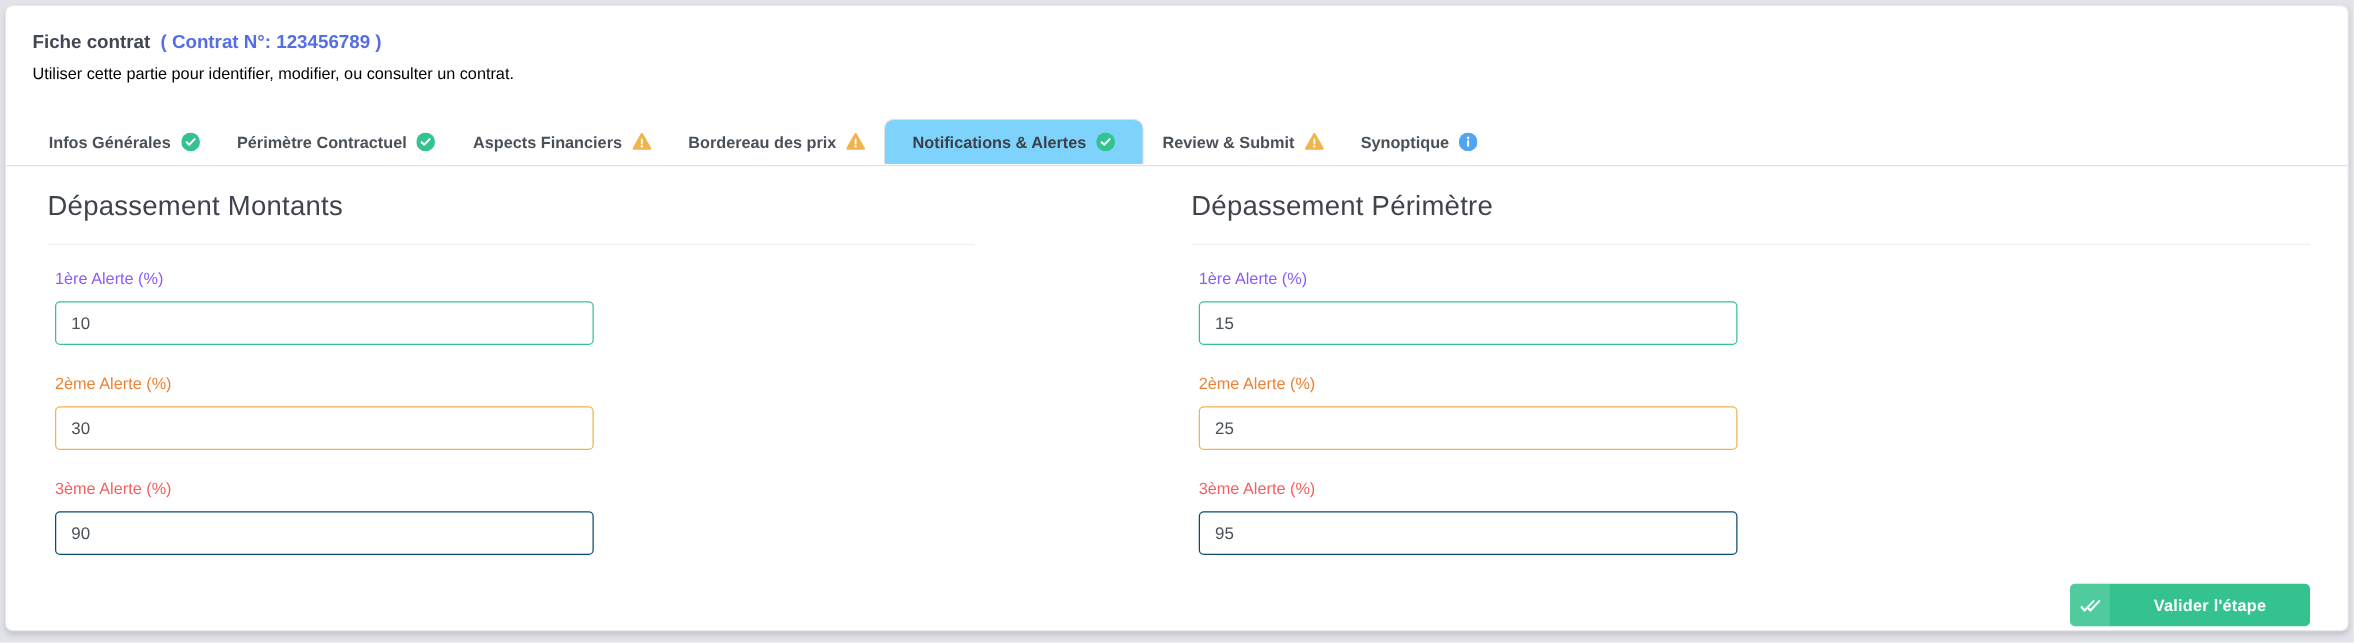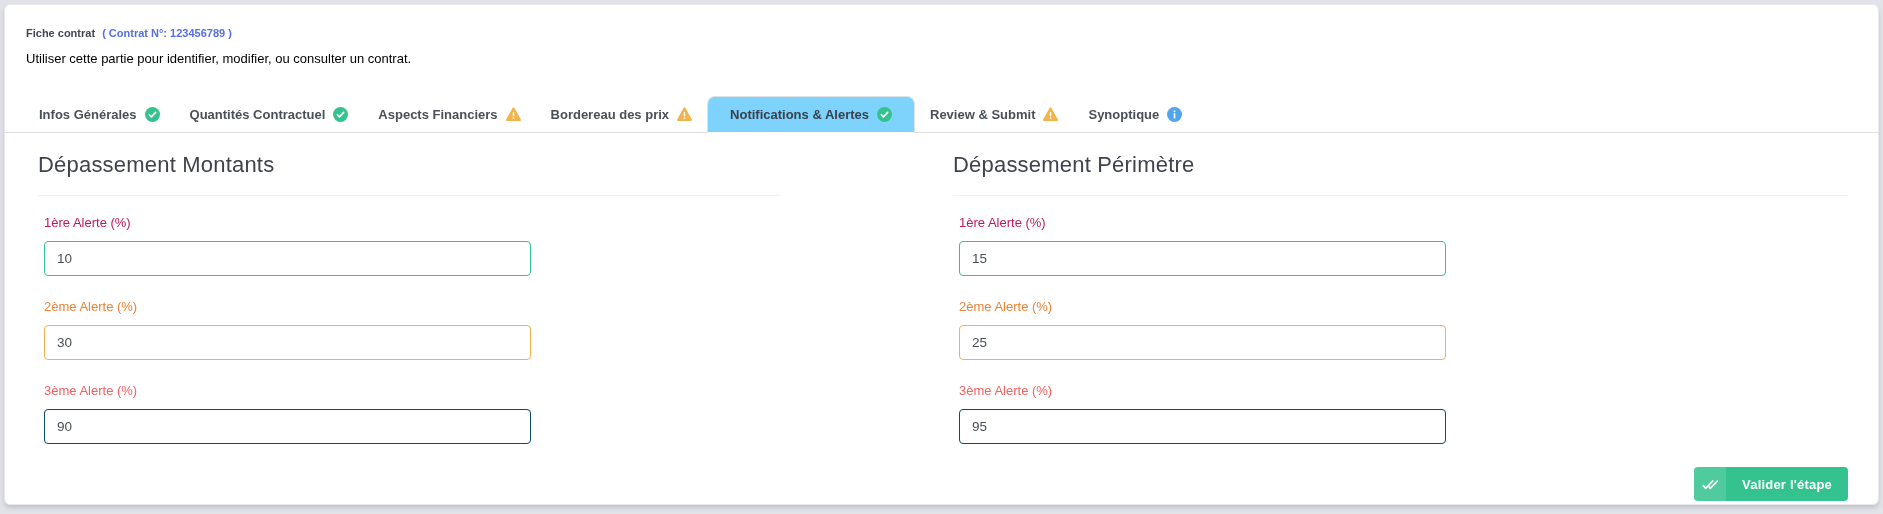--- a/index.html
+++ b/index.html
@@ -14,28 +14,28 @@
     position:relative;
     margin:4px 4px 0 4px;
     height:501px;
     background:#ffffff;
     border:1px solid #e9e9ee;
     border-radius:6px;
     box-shadow:0 3px 4px rgba(60,60,70,.18);
   }
   
   .card-header { padding:19px 21px 0 21px; }
-  .title-row { font-size:11px; line-height:19px; }
+  .title-row { font-size:15px; line-height:19px; }
   .page-title { font-weight:700; color:#414652; }
   .contract-ref { font-weight:700; color:#556ee6; margin-left:4px; }
   .subtitle { margin-top:8px; font-size:13px; color:#000000; }
 
   
   .tabs {
-    display:flex; align-items:center;
+    display:flex; align-items:flex-start;
     margin-top:29px;
     padding:0 0 0 19px;
     border-bottom:1px solid #e0e1e6;
     height:38px;
   }
   .tab {
     display:flex; align-items:center; gap:8px;
     padding:10px 14px;
     font-size:13px; font-weight:600; color:#495057;
     white-space:nowrap; cursor:pointer;
@@ -65,29 +65,29 @@
     letter-spacing:.2px;
   }
   .fields { margin-left:6px; padding-top:19px; }
   .field { margin-bottom:23px; }
   .flabel {
     display:block;
     font-size:13px; font-weight:500;
     margin-bottom:11px;
   }
   .finput {
-    width:487px; height:35px;
+    width:431px; height:35px;
     border-radius:4px;
     padding:0 12px;
     font-size:13.5px; color:#495057;
     background:#fff;
     outline:none;
     font-family:"Liberation Sans", sans-serif;
   }
-  .lvl-success .flabel { color:#be185d; }
+  .lvl-success .flabel { color:#8b5cf6; }
   .lvl-success .finput { border:1px solid #34c38f; }
   .lvl-warning .flabel { color:#ed8234; }
   .lvl-warning .finput { border:1px solid #f1b44c; }
   .lvl-danger  .flabel { color:#f46060; }
   .lvl-danger  .finput { border:1px solid #0c4a6e; }
 
   
   .footer { display:flex; justify-content:flex-end; margin-top:18px; }
   .validate-btn {
     display:flex; align-items:stretch;
@@ -97,21 +97,21 @@
     cursor:pointer;
     font-family:"Liberation Sans", sans-serif;
   }
   .btn-icon {
     width:32px; display:flex; align-items:center; justify-content:center;
     background:rgba(255,255,255,.14);
   }
   .btn-icon svg { width:17px; height:17px; transform:skewX(-8deg); }
   .btn-label {
     display:flex; align-items:center;
-    padding:0 16px;
+    padding:0 35px;
     font-size:13px; font-weight:600; letter-spacing:.2px;
   }
 </style>
 </head>
 <body>
 
 <div class="card">
 
   <div class="card-header">
     <div class="title-row">
@@ -125,21 +125,21 @@
     <div class="tab">
       <span>Infos Générales</span>
       <span class="ticon">
         <svg viewBox="0 0 16 16">
             <circle cx="8" cy="8" r="8" fill="#34c38f"></circle>
             <path d="M4.6 8.3l2.2 2.2 4.6-4.8" fill="none" stroke="#fff" stroke-width="1.7" stroke-linecap="round" stroke-linejoin="round"></path>
           </svg>
       </span>
     </div>
     <div class="tab">
-      <span>Quantités Contractuel</span>
+      <span>Périmètre Contractuel</span>
       <span class="ticon">
         <svg viewBox="0 0 16 16">
             <circle cx="8" cy="8" r="8" fill="#34c38f"></circle>
             <path d="M4.6 8.3l2.2 2.2 4.6-4.8" fill="none" stroke="#fff" stroke-width="1.7" stroke-linecap="round" stroke-linejoin="round"></path>
           </svg>
       </span>
     </div>
     <div class="tab">
       <span>Aspects Financiers</span>
       <span class="ticon">

